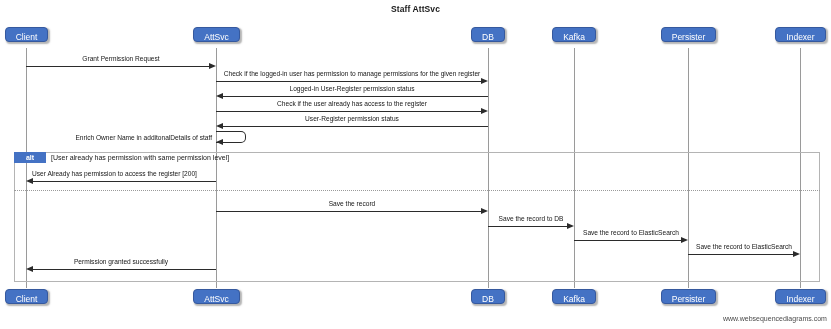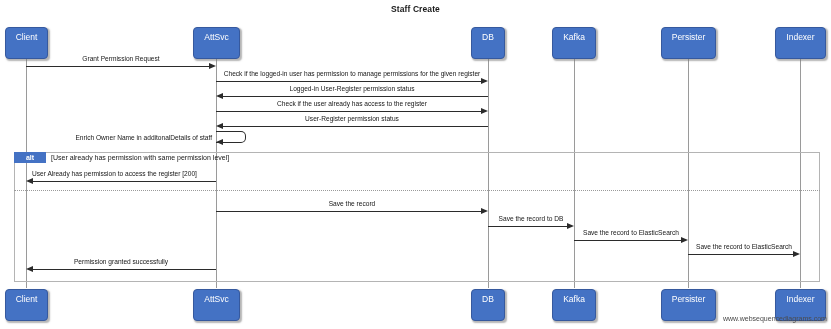--- a/index.html
+++ b/index.html
@@ -34,21 +34,21 @@
   
   .participant-box {
     position: absolute;
     box-sizing: border-box;
     background: #4472c4;
     border: 1px solid #36599e;
     border-radius: 4px;
     color: #ffffff;
     font-size: 8.5px;
     line-height: 18px;
-    height: 32px;
+    height: 15px;
     text-align: center;
     box-shadow: 1.5px 1.5px 1.5px rgba(120,120,120,0.55);
     white-space: nowrap;
   }
   .lifeline {
     position: absolute;
     width: 1px;
     background: #9a9a9a;
   }
   
@@ -127,21 +127,21 @@
     font-size: 7px;
     color: #4a4a4a;
     white-space: nowrap;
   }
 </style>
 </head>
 <body>
 
 <div id="diagram-root">
 
-  <div class="diagram-title">Staff Create</div>
+  <div class="diagram-title">Staff AttSvc</div>
 
   <div class="lifeline" style="left:26px;  top:48px; height:240px;"></div>
   <div class="lifeline" style="left:216px; top:48px; height:240px;"></div>
   <div class="lifeline" style="left:488px; top:48px; height:240px;"></div>
   <div class="lifeline" style="left:574px; top:48px; height:240px;"></div>
   <div class="lifeline" style="left:688px; top:48px; height:240px;"></div>
   <div class="lifeline" style="left:800px; top:48px; height:240px;"></div>
 
   <div class="participant-box" style="left:5px;   top:27px; width:43px;">Client</div>
   <div class="participant-box" style="left:193px; top:27px; width:47px;">AttSvc</div>

